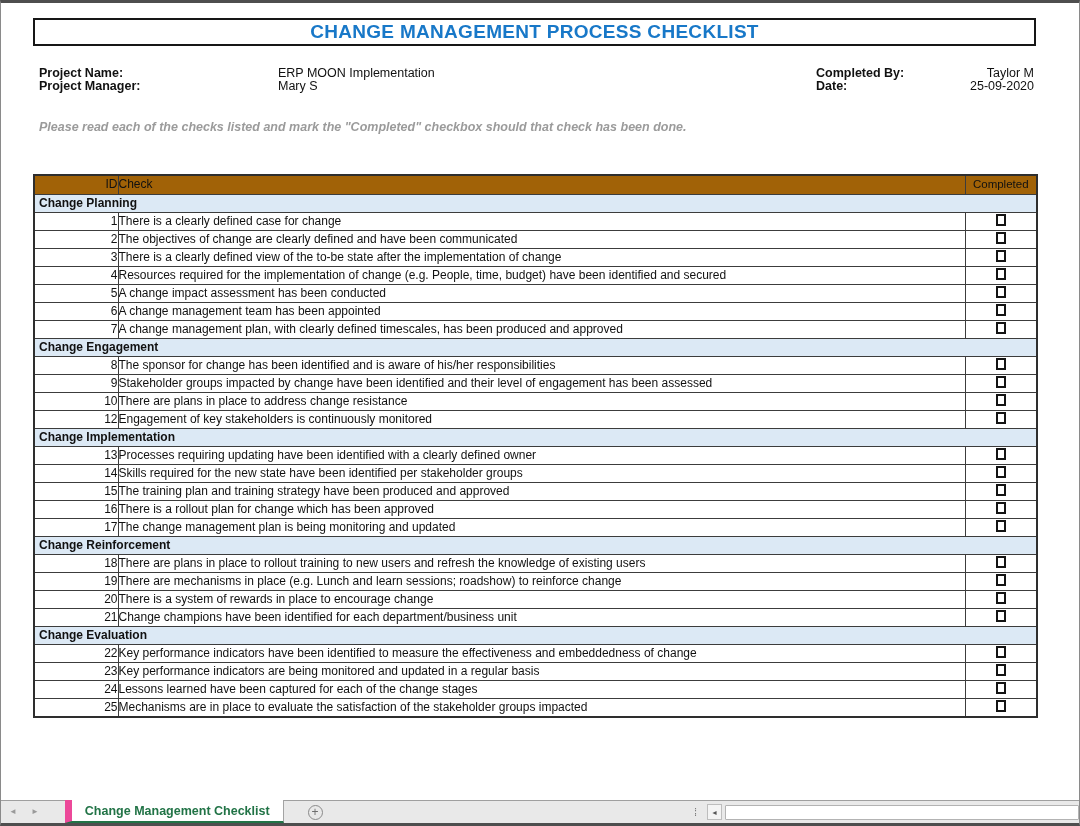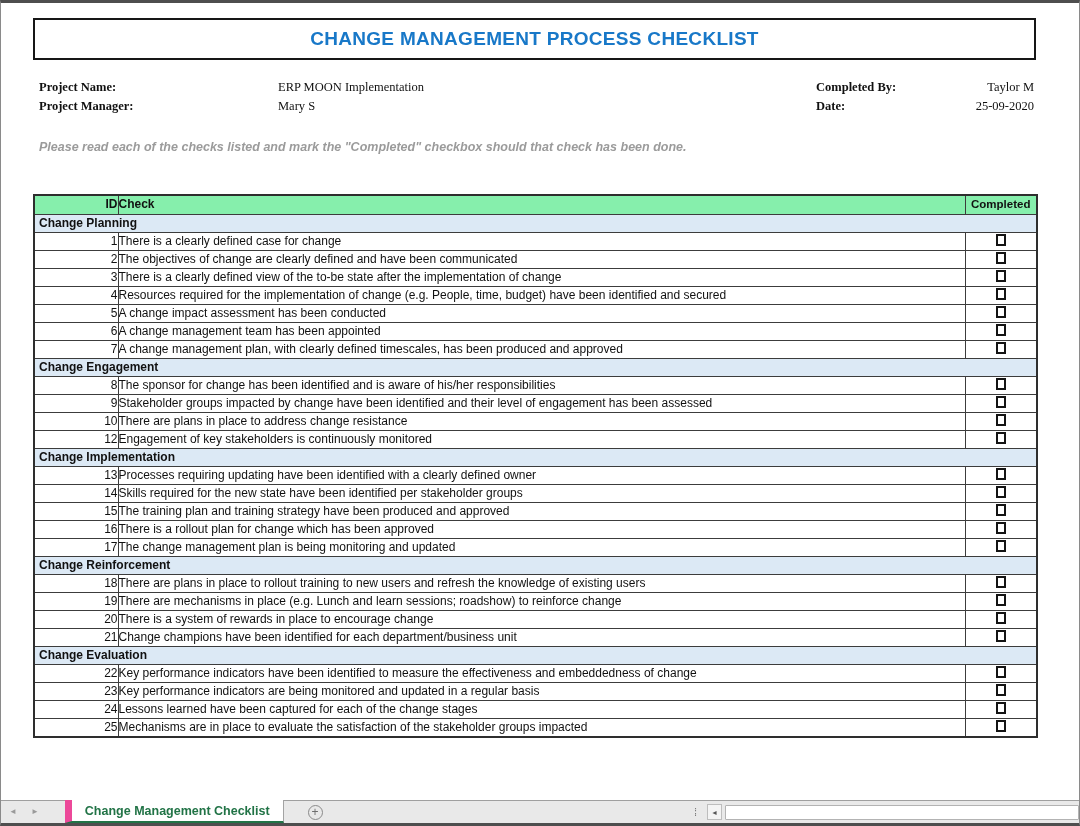--- a/index.html
+++ b/index.html
@@ -13,36 +13,35 @@
     border-left: 1px solid #8a8a8a;
     border-right: 1px solid #8a8a8a;
     background: #fff;
     display: flex; flex-direction: column;
     overflow: hidden;
   }
   .content { flex: 1; overflow: hidden; }
 
   
   .title-box {
-    margin: 15px 0 0 32px; width: 1003px; height: 42px;
+    margin: 15px 0 0 32px; width: 1003px; height: 28px;
     border: 2px solid #161616;
     display: flex; align-items: center; justify-content: center;
   }
   .title-box h1 {
     margin: 0; font-size: 19px; font-weight: 700; letter-spacing: 0.3px;
     color: #1878c8;
   }
 
   
   .meta {
     margin: 21px 45px 0 38px;
     display: grid;
     grid-template-columns: 239px 538px 120px 1fr;
-    row-gap: 6px;
-    font-size: 12.5px; line-height: 13px; color: #111; font-family: Liberation Serif, serif;
+    font-size: 12.5px; line-height: 13px; color: #111;
   }
   .meta .label { font-weight: 700; }
   .meta .value { font-weight: 400; }
   .meta .value.right { text-align: right; }
 
   
   .instruction {
     margin: 27px 45px 0 38px;
     font-size: 12.5px; font-style: italic; color: #9b9b9b; font-weight: bold;
   }
@@ -52,21 +51,21 @@
     margin: 40px 0 0 32px; width: 1003px;
     border-collapse: collapse; table-layout: fixed;
     font-size: 12px; color: #111;
     border: 2px solid #2e2e2e;
   }
   table.checklist th, table.checklist td {
     border: 1px solid #3c3c3c;
     padding: 0; height: 18px; line-height: 17px;
     overflow: hidden; white-space: nowrap;
   }
-  table.checklist thead th { background: #86efac; font-weight: 700; height: 19px; }
+  table.checklist thead th { background: #a16207; font-weight: 400; height: 19px; }
   th.h-id  { text-align: right; padding-right: 4px; }
   th.h-check { text-align: left; padding-left: 4px; }
   th.h-completed { text-align: center; font-size: 11.5px; }
   tr.section-row td {
     background: #dce9f5; font-weight: 700; text-align: left; padding-left: 4px;
   }
   td.cell-id { text-align: right; padding-right: 4px; }
   td.cell-check { text-align: left; padding-left: 4px; }
   td.cell-completed { text-align: center; }
   .checkbox {

